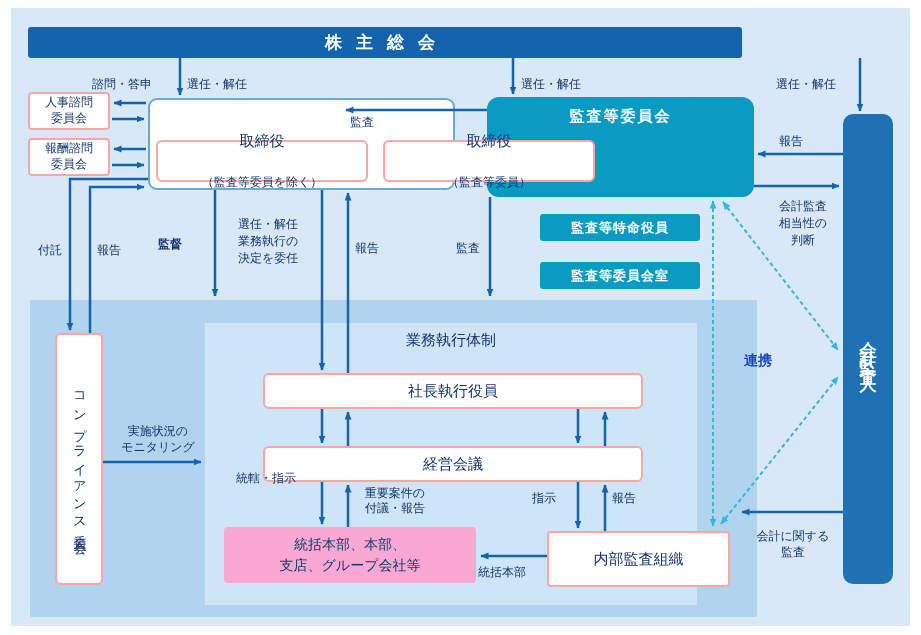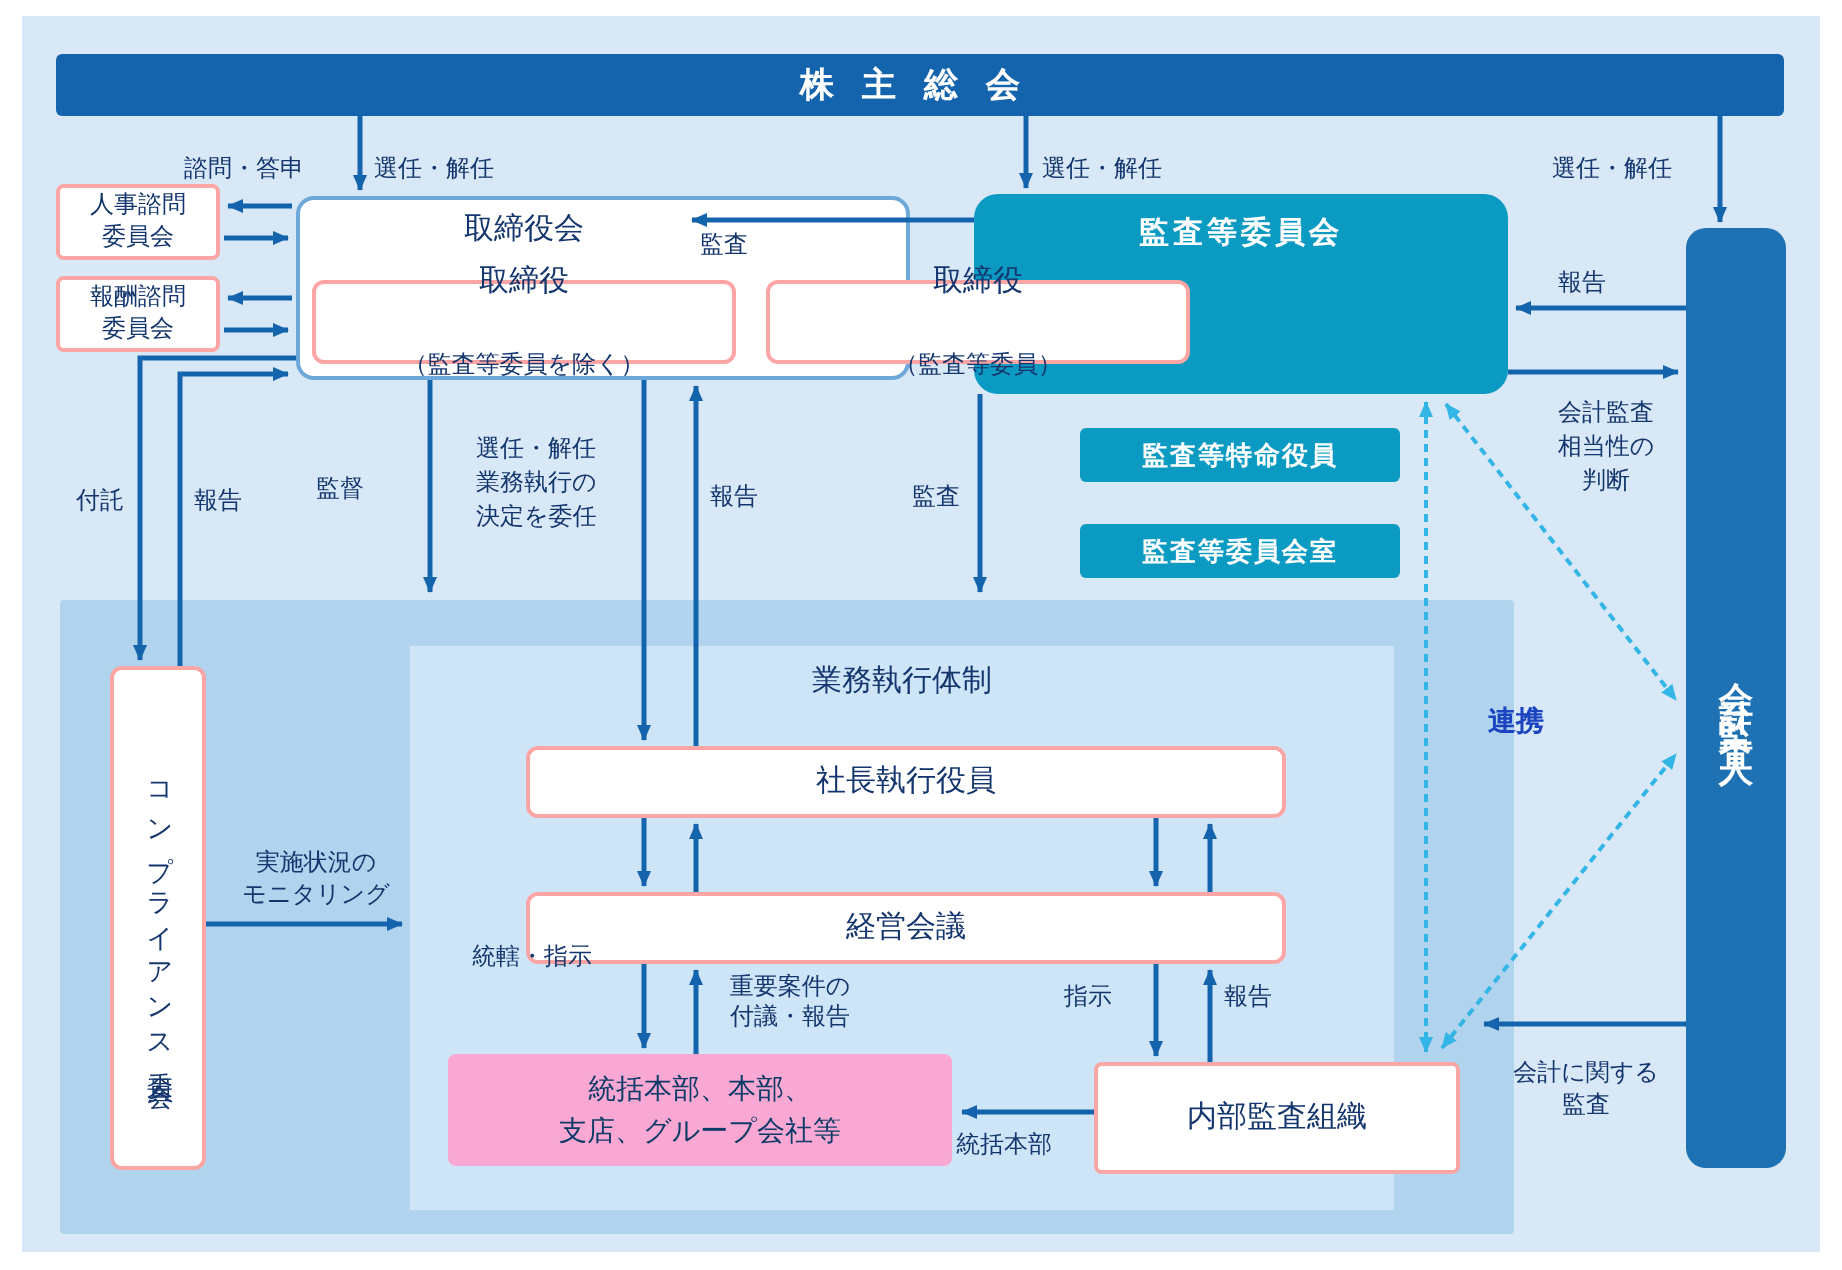--- a/index.html
+++ b/index.html
@@ -3,21 +3,21 @@
 <meta charset="utf-8">
 <style>
   html,body{margin:0;padding:0;background:#fff;font-family:"Liberation Sans","DejaVu Sans",sans-serif;}
   #stage{position:relative;width:921px;height:635px;background:#ffffff;overflow:hidden;}
   .bg{position:absolute;left:11px;top:8px;width:899px;height:618px;background:#d8e8f6;z-index:0;}
   .container{position:absolute;z-index:1;}
   .box{position:absolute;box-sizing:border-box;display:flex;flex-direction:column;align-items:center;justify-content:center;
        background:#fff;border:2px solid #fca5a5;border-radius:6px;color:#14366e;text-align:center;
        white-space:pre-line;font-size:15px;line-height:1.3;z-index:3;}
   .title{position:absolute;z-index:4;color:#14366e;font-size:15px;text-align:center;}
-  .bar{position:absolute;left:28px;top:27px;width:864px;height:31px;background:#1464ad;border-radius:3px;
+  .bar{position:absolute;left:28px;top:27px;width:714px;height:31px;background:#1464ad;border-radius:3px;
        display:flex;align-items:center;justify-content:center;color:#fff;font-weight:bold;font-size:17px;
        letter-spacing:14px;padding-left:4px;box-sizing:border-box;z-index:3;}
   .tealbig{position:absolute;background:#0a9ac2;border-radius:12px;z-index:2;}
   .tealtitle{position:absolute;z-index:4;color:#fff;font-weight:bold;font-size:15px;text-align:center;letter-spacing:2px;}
   .tealsm{position:absolute;background:#0a9ac2;border-radius:3px;display:flex;align-items:center;justify-content:center;
        color:#fff;font-weight:bold;font-size:13px;letter-spacing:1px;z-index:3;}
   .auditor{position:absolute;background:#1e71b2;border-radius:10px;display:flex;align-items:center;justify-content:center;z-index:3;}
   .vert{writing-mode:vertical-rl;text-orientation:upright;}
   .auditor .vert{color:#fff;font-weight:bold;font-size:17px;letter-spacing:9px;}
   .compliance .vert{color:#14366e;font-size:13px;letter-spacing:3px;}
@@ -37,21 +37,20 @@
 <div id="stage">
   <div class="bg"></div>
 
   <div class="container" style="left:30px;top:300px;width:727px;height:317px;background:#b0d3ee;border-radius:2px;"></div>
   <div class="container" style="left:205px;top:323px;width:492px;height:282px;background:#cee4f7;"></div>
 
   <div class="tealbig" style="left:487px;top:97px;width:267px;height:100px;"></div>
   <div class="tealtitle" style="left:487px;top:107px;width:267px;">監査等委員会</div>
 
   <div class="box" style="left:148px;top:98px;width:307px;height:92px;border-radius:9px;border-color:#6ca8da;"></div>
-  <div class="title" style="left:156px;top:105px;width:212px;">取締役会</div>
 
   <div class="box" style="left:156px;top:140px;width:212px;height:42px;">
     <span class="t15">取締役</span>
     <span class="t12">（監査等委員を除く）</span>
   </div>
   <div class="box" style="left:383px;top:140px;width:212px;height:42px;">
     <span class="t15">取締役</span>
     <span class="t12">（監査等委員）</span>
   </div>
 
@@ -130,21 +129,21 @@
   <div class="lbl" style="left:187px;top:76px;">選任・解任</div>
   <div class="lbl" style="left:521px;top:76px;">選任・解任</div>
   <div class="lbl" style="left:776px;top:76px;">選任・解任</div>
   <div class="lbl" style="left:350px;top:114px;">監査</div>
   <div class="lbl" style="left:779px;top:133px;">報告</div>
   <div class="lbl lbl-c" style="left:766px;top:198px;width:74px;line-height:17px;">会計監査
 相当性の
 判断</div>
   <div class="lbl" style="left:38px;top:242px;">付託</div>
   <div class="lbl" style="left:97px;top:242px;">報告</div>
-  <div class="lbl" style="left:158px;top:236px;">監督</div>
+  <div class="lbl" style="left:158px;top:236px;font-weight:bold;">監督</div>
   <div class="lbl" style="left:238px;top:216px;line-height:17px;">選任・解任
 業務執行の
 決定を委任</div>
   <div class="lbl" style="left:355px;top:240px;">報告</div>
   <div class="lbl" style="left:456px;top:240px;">監査</div>
   <div class="lbl lbl-renkei" style="left:744px;top:352px;">連携</div>
   <div class="lbl lbl-c" style="left:112px;top:423px;width:92px;">実施状況の
 モニタリング</div>
   <div class="lbl" style="left:236px;top:470px;">統轄・指示</div>
   <div class="lbl lbl-c" style="left:355px;top:486px;width:80px;line-height:15px;">重要案件の

